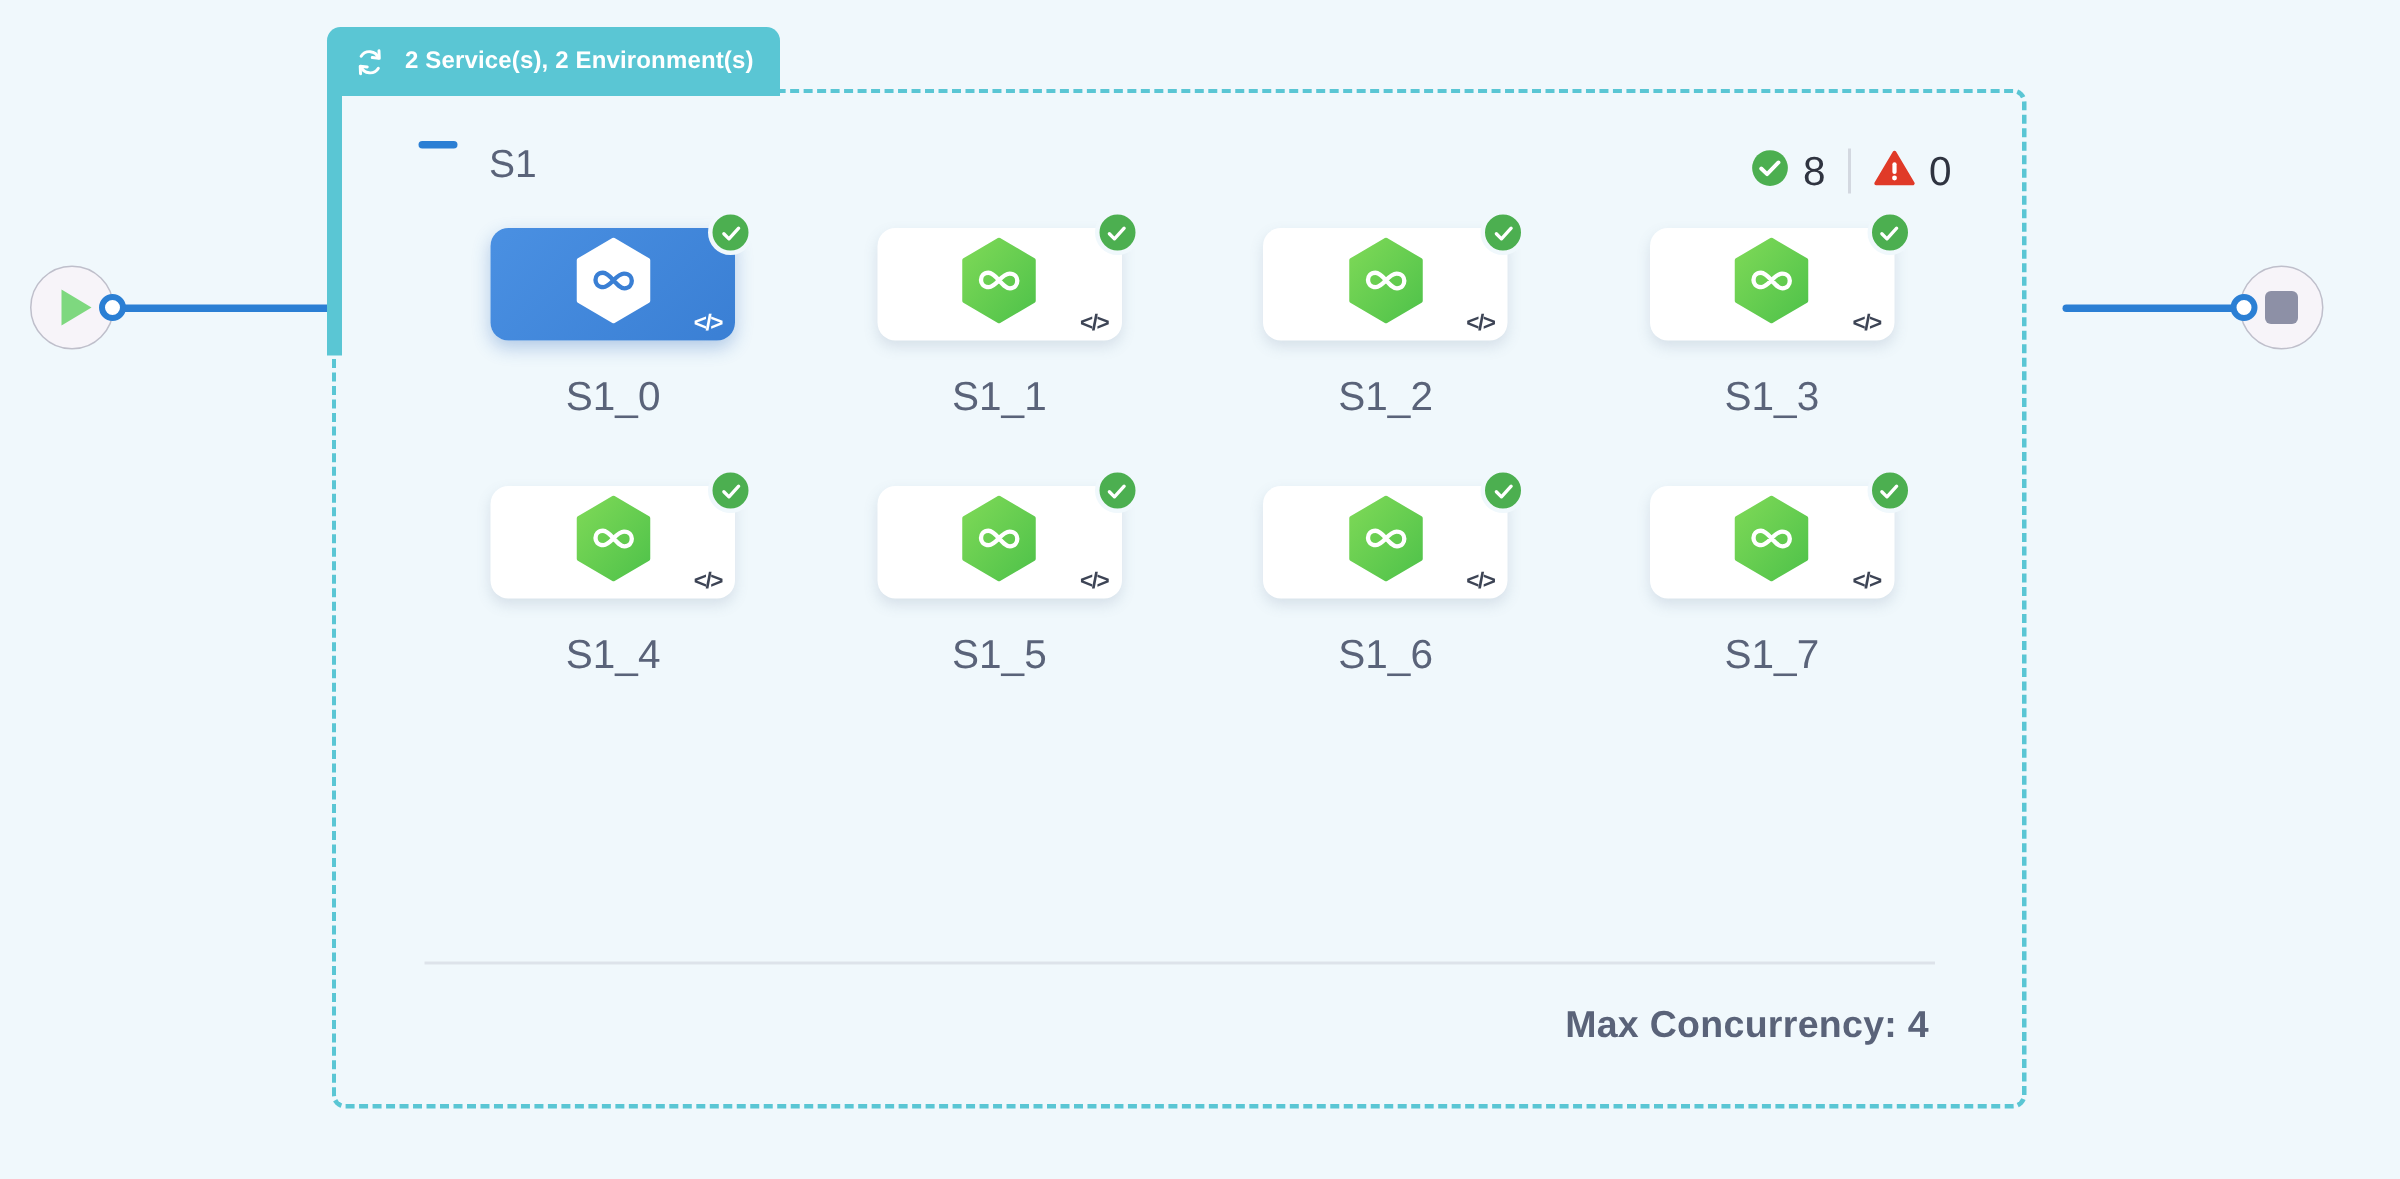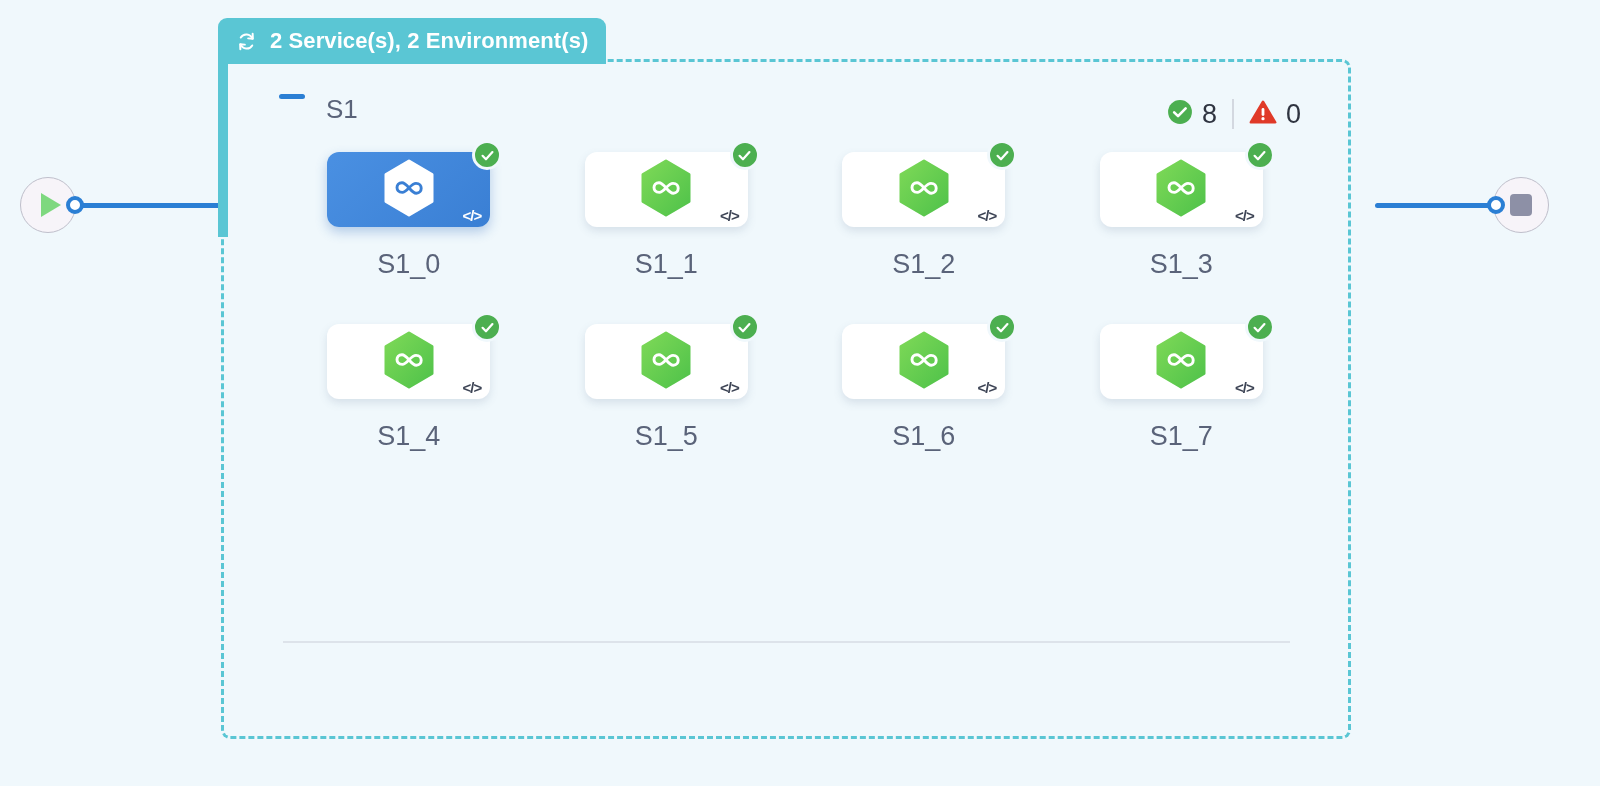--- a/index.html
+++ b/index.html
@@ -72,21 +72,21 @@
     height: 46px;
     background: #5ac6d4;
     border-radius: 9px 9px 0 0;
     display: flex; align-items: center;
     padding: 0 18px 0 16px;
     gap: 11px;
     z-index: 6;
   }
   .group-tab-label {
     color: #ffffff;
-    font-size: 22px;
+    font-size: 16px;
     font-weight: 600;
     letter-spacing: .1px;
     white-space: nowrap;
     text-align: center;
   }
   .loop-icon { display: block; }
 
   
   .group-spine {
     position: absolute;
@@ -478,15 +478,16 @@
               <polyline points="4.2,10.4 8.2,14.4 15.8,6.0" fill="none" stroke="#ffffff" stroke-width="2.6" stroke-linecap="round" stroke-linejoin="round"></polyline>
             </svg>
           </div>
         </div>
         <div class="node-label">S1_7</div>
       </div>
 
     </div>
 
     <div class="footer-divider"></div>
+    <div class="footer-text">Max Concurrency: 4</div>
 
   </div>
 </div>
 
 </body></html>

